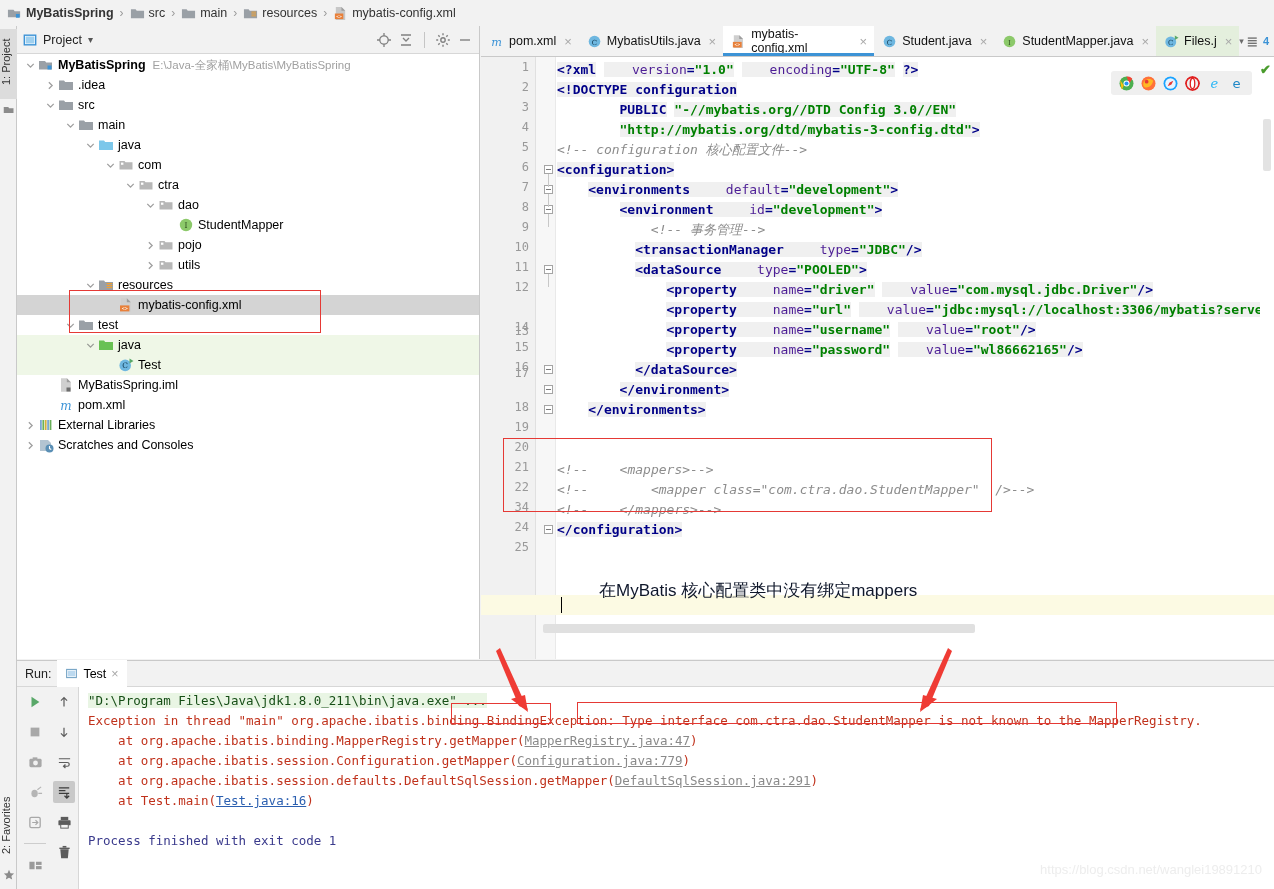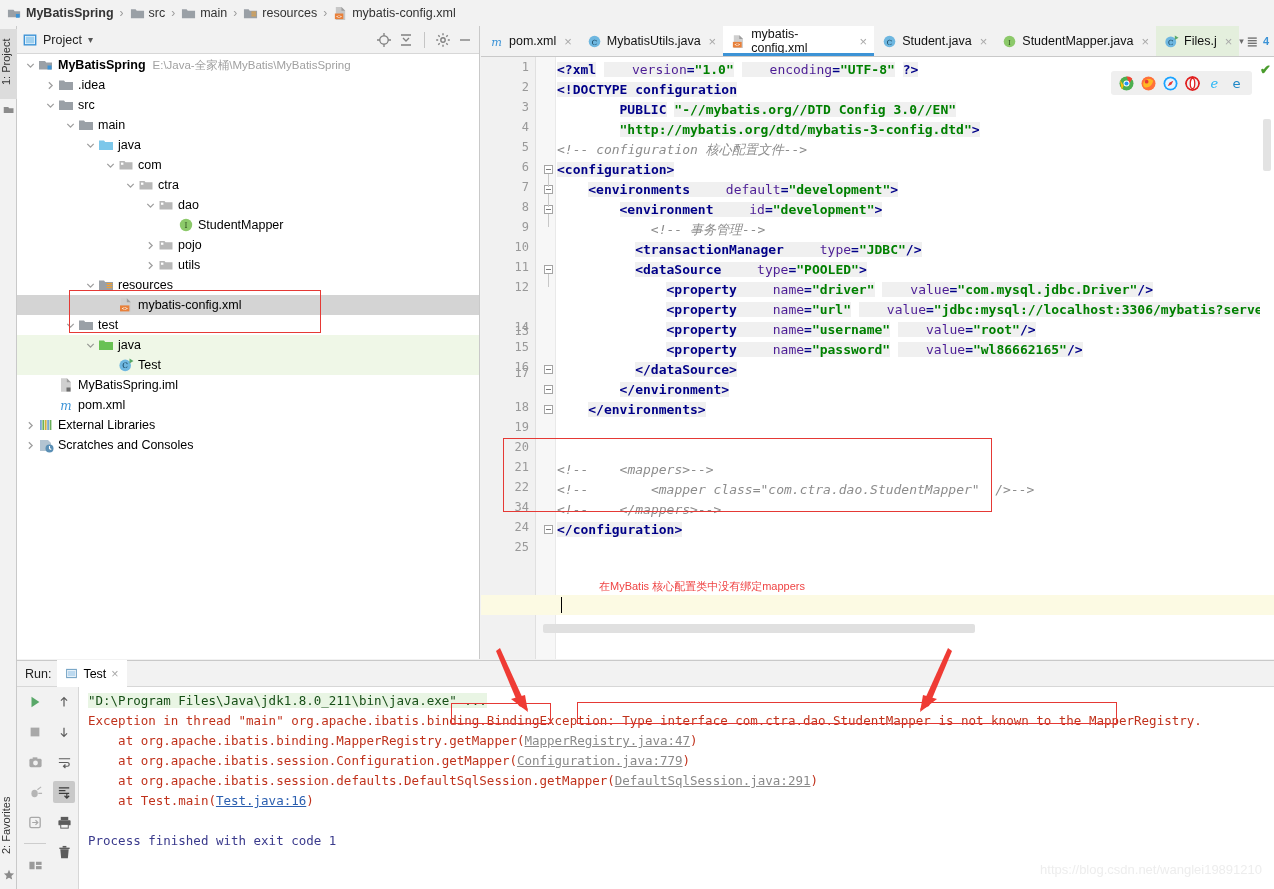--- a/index.html
+++ b/index.html
@@ -105,21 +105,21 @@
     gap:7px; padding:0 8px;
   }
   .bro { width:15px; height:15px; border-radius:50%; display:block; }
 
   .foldmark { position:absolute; left:8px; width:9px; height:9px; border:1px solid #a5a5a5;
               background:#fff; }
   .foldmark::before { content:""; position:absolute; left:1px; top:3px; width:5px; height:1px; background:#7b7b7b; }
   .foldline { position:absolute; left:12px; width:1px; background:#c8c8c8; }
 
   .redbox { position:absolute; border:1px solid #e53935; pointer-events:none; }
-  .zh-note { position:absolute; color:#ef4444; font-size:11px; white-space:nowrap; }
+  .zh-note { position:absolute; color:#0f172a; font-size:17px; white-space:nowrap; }
 
   .ed-hscroll { position:absolute; left:543px; top:624px; width:432px; height:9px;
                 background:#e0e0e0; border-radius:2px; }
   .ed-vscroll { position:absolute; right:3px; top:62px; width:8px; height:52px;
                 background:#e3e3e3; border-radius:2px; }
   .checkmark { position:absolute; right:3px; top:5px; color:#4a9c2d; font-size:13px; font-weight:bold;}
 
   
   .runpanel { position:absolute; left:17px; top:660px; width:1257px; height:229px; background:#fff; }
   .run-header { position:absolute; left:0; top:0; width:1257px; height:27px; background:#f2f2f2;

